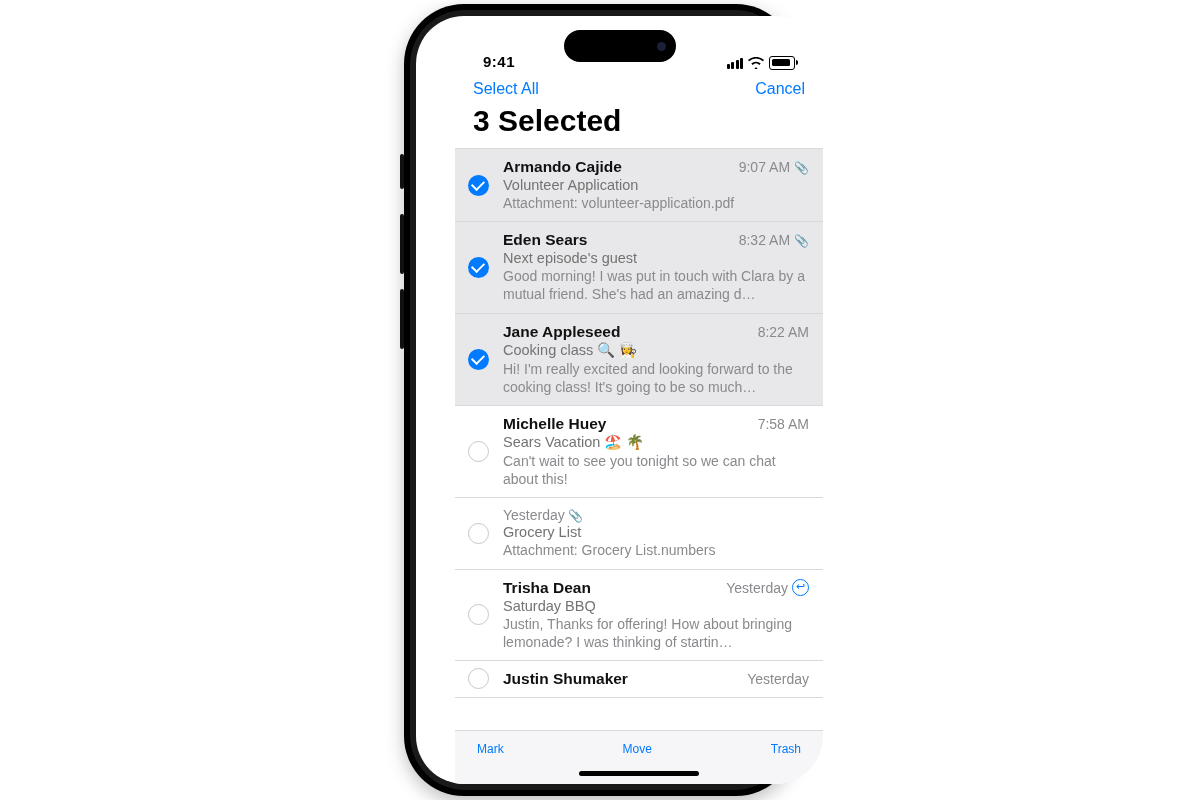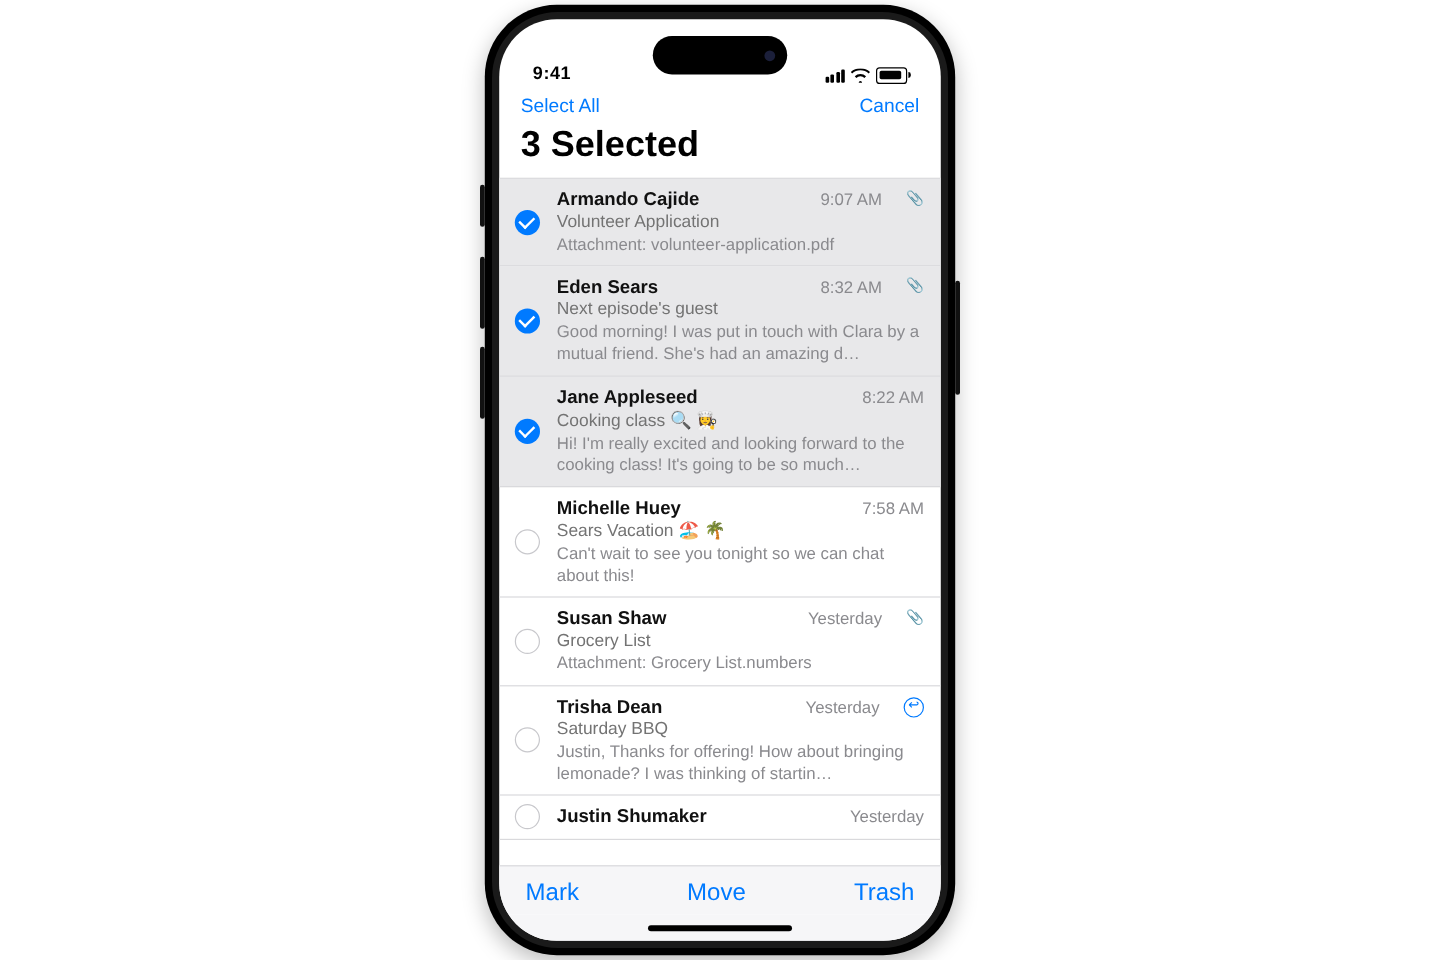--- a/index.html
+++ b/index.html
@@ -19,21 +19,21 @@
     box-shadow:0 6px 18px rgba(0,0,0,.25);
   }
   .phone-inner{width:100%;height:100%;background:#1a1a1a;border-radius:55px;padding:6px;box-sizing:border-box;}
   .side-btn{position:absolute;background:#111;border-radius:3px;}
   .sb-left1{left:-4px;top:150px;width:4px;height:35px;}
   .sb-left2{left:-4px;top:210px;width:4px;height:60px;}
   .sb-left3{left:-4px;top:285px;width:4px;height:60px;}
   .sb-right{right:-4px;top:230px;width:4px;height:95px;}
   .screen{
     position:relative;width:100%;height:100%;background:var(--bg);
-    border-radius:48px;overflow:hidden;display:flex;flex-direction:column;
+    border-radius:48px;overflow:hidden;display:flex;flex-direction:column;padding-left:39px;
   }
   
   .island{
     position:absolute;top:14px;left:50%;transform:translateX(-50%);
     width:112px;height:32px;background:#000;border-radius:20px;z-index:5;
     display:flex;align-items:center;justify-content:flex-end;padding-right:10px;box-sizing:border-box;
   }
   .island .cam{width:9px;height:9px;border-radius:50%;background:#1b1f3a;}
   
   .statusbar{
@@ -59,32 +59,32 @@
   .row:first-child{border-top:1px solid var(--sep);}
   .row.sel{background:var(--selected-bg);}
   .checkcol{width:46px;display:flex;align-items:center;justify-content:center;}
   .chk{width:21px;height:21px;border-radius:50%;box-sizing:border-box;}
   .chk.off{border:1.5px solid #c8c8cc;background:#fff;}
   .chk.on{background:var(--blue);display:flex;align-items:center;justify-content:center;}
   .chk.on:after{content:"";width:6px;height:10px;border:solid #fff;border-width:0 2px 2px 0;transform:rotate(45deg);margin-top:-2px;}
   .content{flex:1;padding:9px 14px 9px 2px;min-width:0;}
   .line1{display:flex;align-items:baseline;}
   .sender{flex:1;font-weight:600;font-size:15.5px;color:#111;}
-  .time-col{display:flex;align-items:flex-start;gap:20px;}
+  .time-col{display:flex;align-items:flex-end;gap:4px;}
   .time-val{font-size:14px;color:var(--gray-text);}
   .clip{font-size:12px;color:var(--gray-text);}
   .reply{color:var(--blue);width:15px;height:15px;border:1.5px solid var(--blue);border-radius:50%;font-size:11px;line-height:13px;text-align:center;}
   .subject{font-size:14.5px;color:#737373;margin-top:1px;white-space:nowrap;overflow:hidden;text-overflow:ellipsis;}
   .preview{font-size:14px;color:var(--gray-text);margin-top:1px;line-height:1.3;
     display:-webkit-box;-webkit-line-clamp:2;-webkit-box-orient:vertical;overflow:hidden;}
   
   .toolbar{
     flex:0 0 auto;background:var(--toolbar-bg);border-top:1px solid var(--sep);
     display:flex;justify-content:space-between;padding:11px 22px 6px;
-    color:var(--blue);font-size:20px;
+    color:var(--blue);font-size:12px;
   }
   .toolbar span{cursor:pointer;}
   
   .home{flex:0 0 auto;height:22px;display:flex;align-items:center;justify-content:center;background:var(--toolbar-bg);}
   .home i{display:block;width:120px;height:5px;background:#000;border-radius:3px;}
 </style>
 </head>
 <body>
 
 <div class="stage">
@@ -188,21 +188,20 @@
                 <div class="subject">Sears Vacation 🏖️ 🌴</div>
                 <div class="preview">Can't wait to see you tonight so we can chat about this!</div>
               </div>
             </div>
             <div class="row">
               <div class="checkcol">
                 <div class="chk off"></div>
               </div>
               <div class="content">
                 <div class="line1">
-                  <div class="sender">Susan Shaw</div>
                   <div class="time-col">
                     <div class="time-val">Yesterday</div>
                     <span class="clip"> 📎</span>
                   </div>
                 </div>
                 <div class="subject">Grocery List</div>
                 <div class="preview">Attachment: Grocery List.numbers</div>
               </div>
             </div>
             <div class="row">

